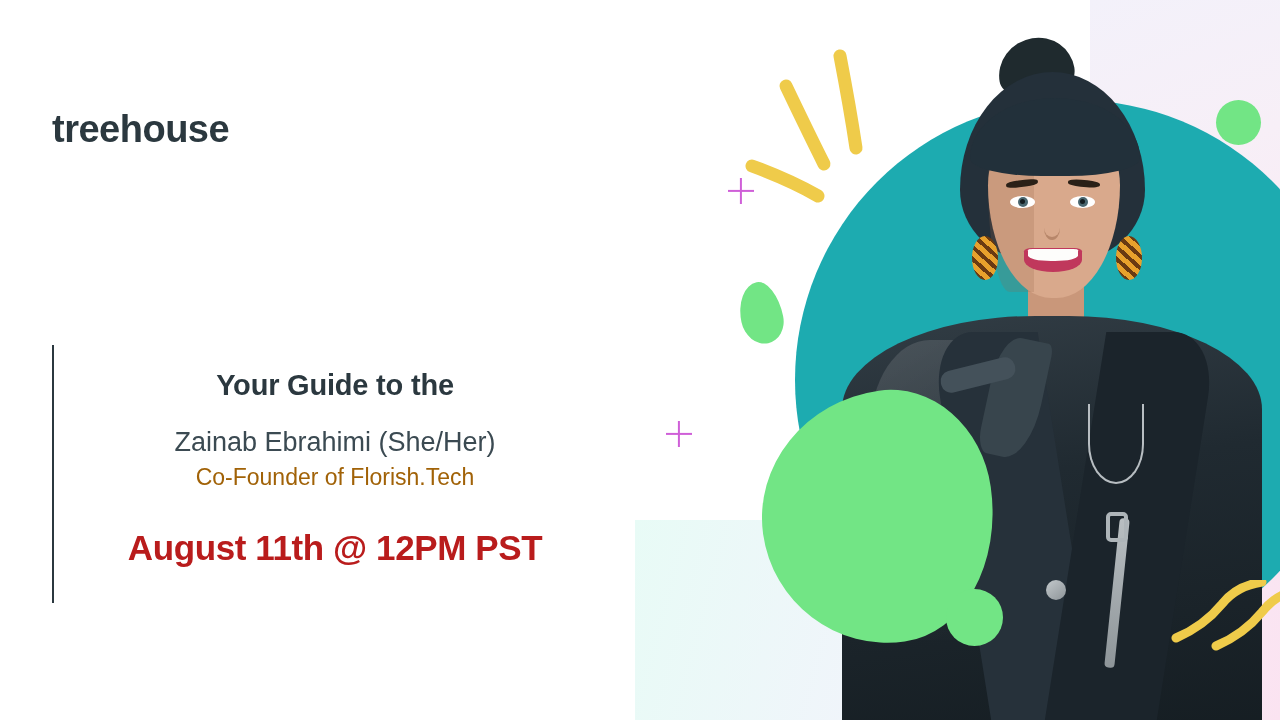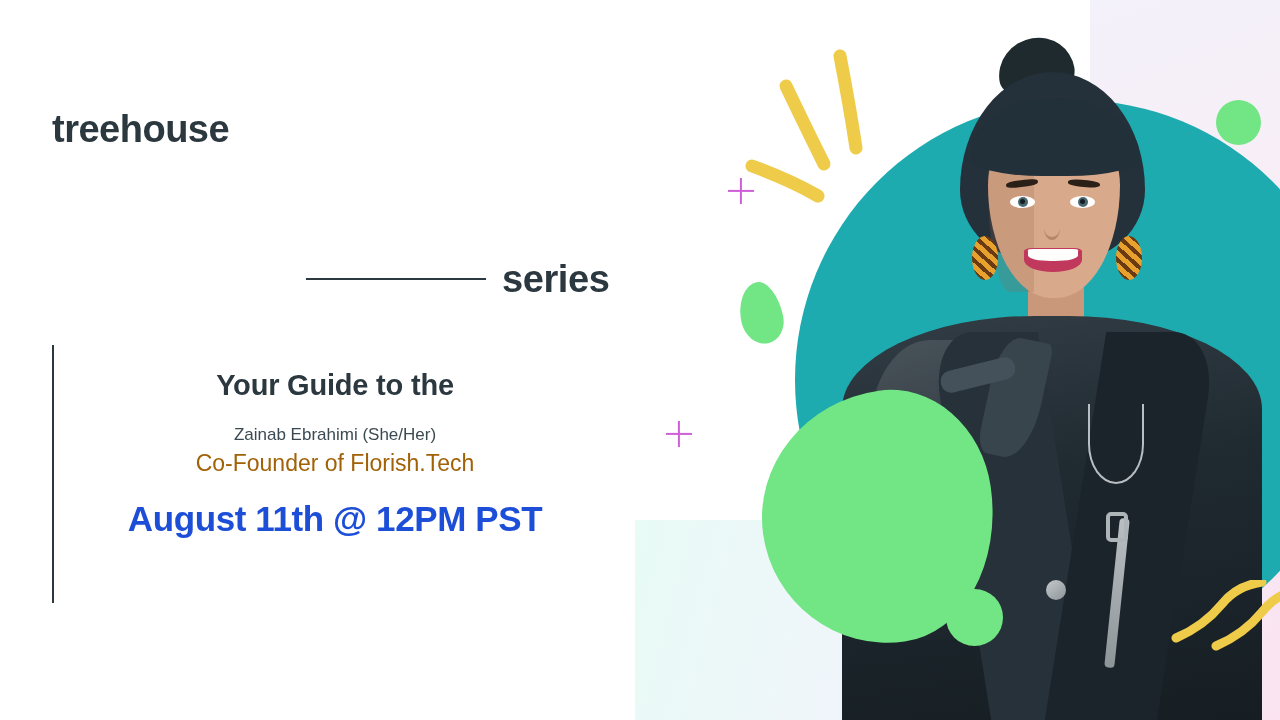--- a/index.html
+++ b/index.html
@@ -96,23 +96,23 @@
     white-space:nowrap;
   }
   #series-row { position:absolute; left:306px; top:256px; width:320px; height:46px; display:flex; align-items:center; gap:16px; }
   #series-rule { flex:0 0 180px; height:2px; background:#2b383f; }
   #series-label { font-size:38px; font-weight:700; color:#2b383f; letter-spacing:-.4px; }
 
   #divider-vertical { position:absolute; left:52px; top:345px; width:2px; height:258px; background:#2b383f; }
 
   #details { position:absolute; left:75px; top:366px; width:520px; }
   #session-title { font-size:29px; font-weight:700; line-height:1.33; color:#2b383f; letter-spacing:-.2px; }
-  #speaker-name { margin-top:18px; font-size:17px; font-weight:400; line-height:1.43; color:#3b4a52; }
+  #speaker-name { margin-top:18px; font-size:27px; font-weight:400; line-height:1.43; color:#3b4a52; }
   #speaker-role { font-size:23px; font-weight:400; line-height:1.43; color:#a16207; }
-  #datetime { margin-top:19px; font-size:35px; font-weight:700; color:#1d4ed8; letter-spacing:-.4px; }
+  #datetime { margin-top:34px; font-size:35px; font-weight:700; color:#b91c1c; letter-spacing:-.4px; }
 </style>
 </head>
 <body>
 
 <div id="stage">
 
   <div class="deco" id="grad-topright"></div>
   <div class="deco" id="grad-bottomright"></div>
 
   <div class="deco" id="teal-circle"></div>
@@ -172,24 +172,20 @@
   </svg>
 
   <div class="plus" id="plus-top"></div>
   <div class="plus" id="plus-mid"></div>
 
   <div id="text-block">
 
     <div id="brand">treehouse</div>
 
 
-    <div id="series-row">
-      <span id="series-rule"></span>
-      <span id="series-label">series</span>
-    </div>
 
     <div id="divider-vertical"></div>
 
     <div id="details">
       <div id="session-title">
         <div>Your Guide to the</div>
       </div>
       <div id="speaker-name">Zainab Ebrahimi (She/Her)</div>
       <div id="speaker-role">Co-Founder of Florish.Tech</div>
       <div id="datetime">August 11th @ 12PM PST</div>

